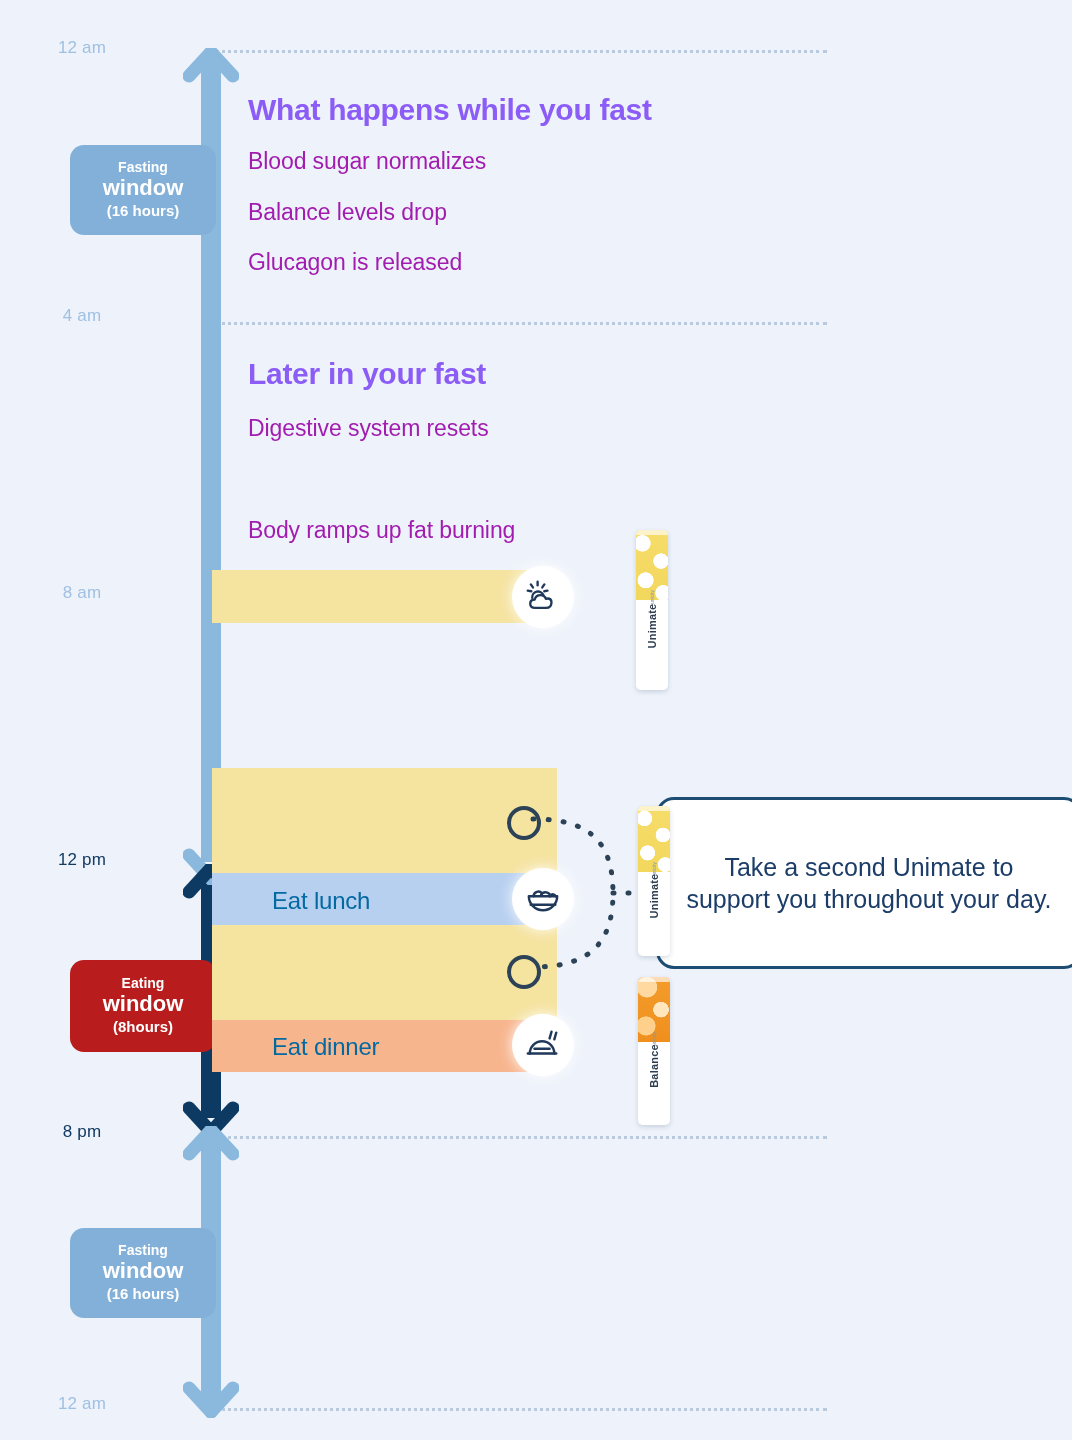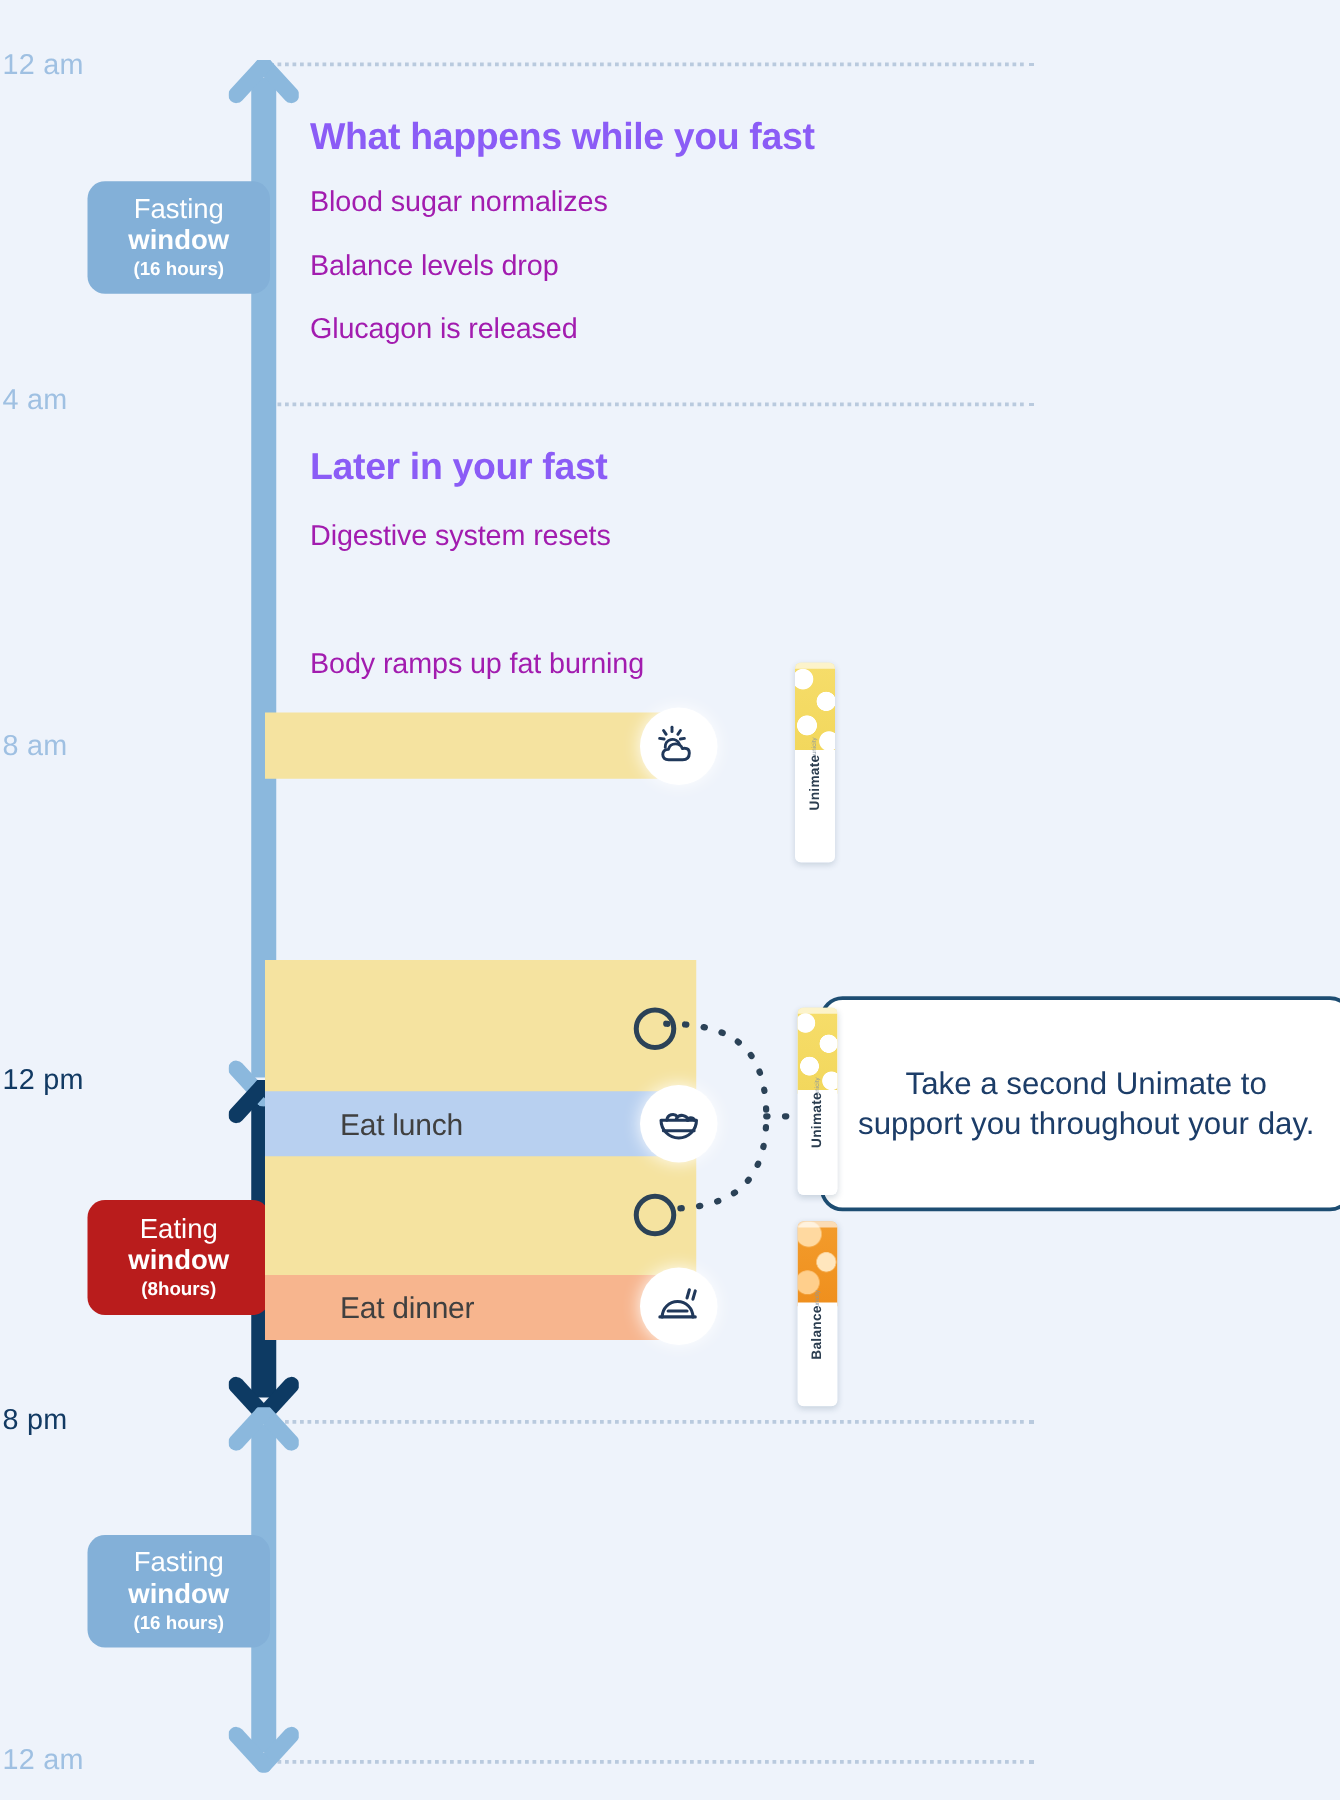--- a/index.html
+++ b/index.html
@@ -9,26 +9,26 @@
     background:#eef3fb;
     font-family:"Liberation Sans","DejaVu Sans",sans-serif;
     overflow:hidden;
     position:relative;
   }
   #stage{position:absolute;left:0;top:0;width:1072px;height:1440px;}
 
   
   .time-label{
     position:absolute;
-    font-size:23px;
+    font-size:17px;
     font-weight:500;
     letter-spacing:.2px;
-    text-align:left;
+    text-align:center;
     width:120px;
-    left:2px;
+    left:22px;
   }
   .time-light{color:#9fc0e2;}
   .time-dark{color:#123a63;}
 
   
   .guide{
     position:absolute;
     height:0;
     border-top:3px dotted #b9cade;
     left:215px;right:245px;
@@ -43,41 +43,41 @@
 
   
   .badge{
     position:absolute;
     border-radius:14px;
     color:#ffffff;
     text-align:center;
     display:flex;flex-direction:column;justify-content:center;align-items:center;
     line-height:1.12;
   }
-  .badge .b1{font-size:22px;font-weight:normal;}
+  .badge .b1{font-size:14px;font-weight:bold;}
   .badge .b2{font-size:22px;font-weight:bold;}
   .badge .b3{font-size:15px;font-weight:bold;margin-top:3px;}
   .badge.fasting{background:#83b0d8;}
   .badge.eating{background:#b91c1c;}
 
   
   .h-title{
     position:absolute;left:248px;
     font-size:30px;font-weight:bold;color:#8b5cf6;letter-spacing:-.3px;
   }
   .b-line{
     position:absolute;left:248px;
     font-size:23px;color:#a21caf;letter-spacing:-.1px;
   }
 
   
   .band{position:absolute;}
   .band-label{
     position:absolute;
-    font-size:24px;color:#404040;letter-spacing:-.2px;
+    font-size:24px;color:#0369a1;letter-spacing:-.2px;
   }
 
   
   .icon-bubble{
     position:absolute;width:62px;height:62px;border-radius:50%;
     background:#ffffff;
     box-shadow:0 0 14px rgba(255,255,255,.95);
     display:flex;align-items:center;justify-content:center;
   }
   .icon-bubble svg{display:block;}

